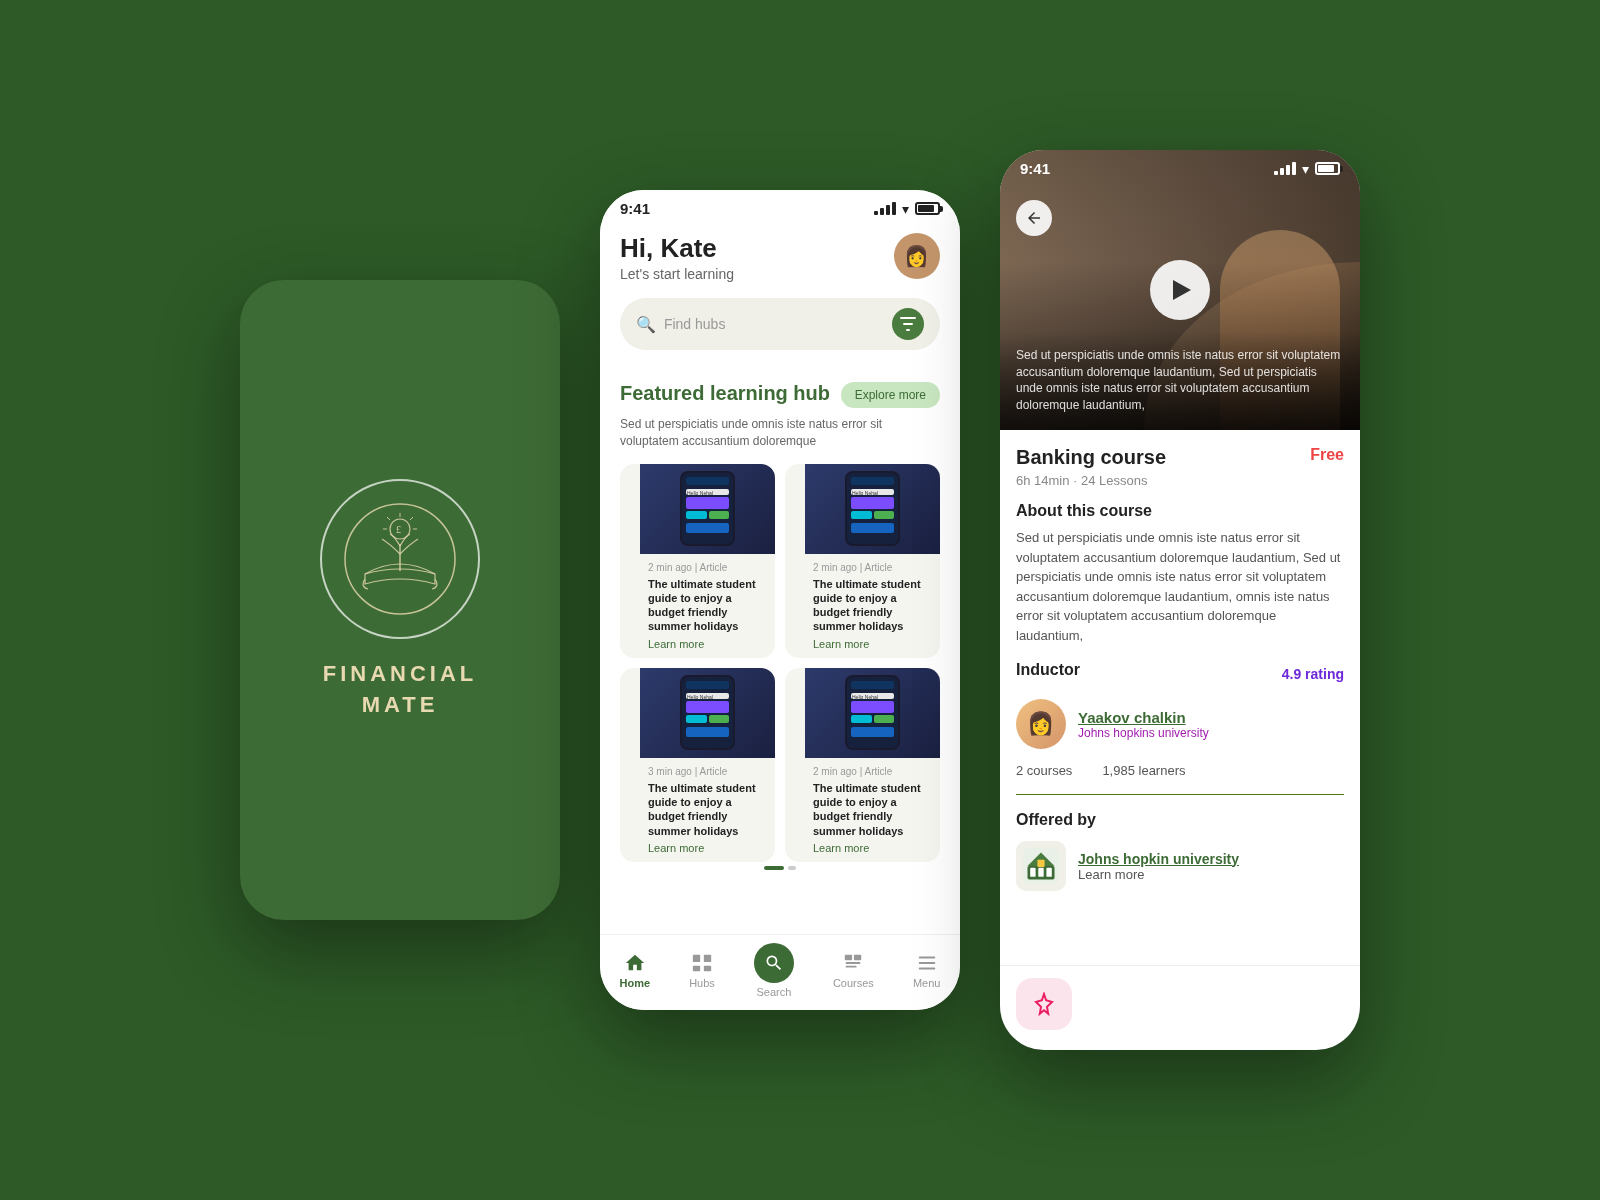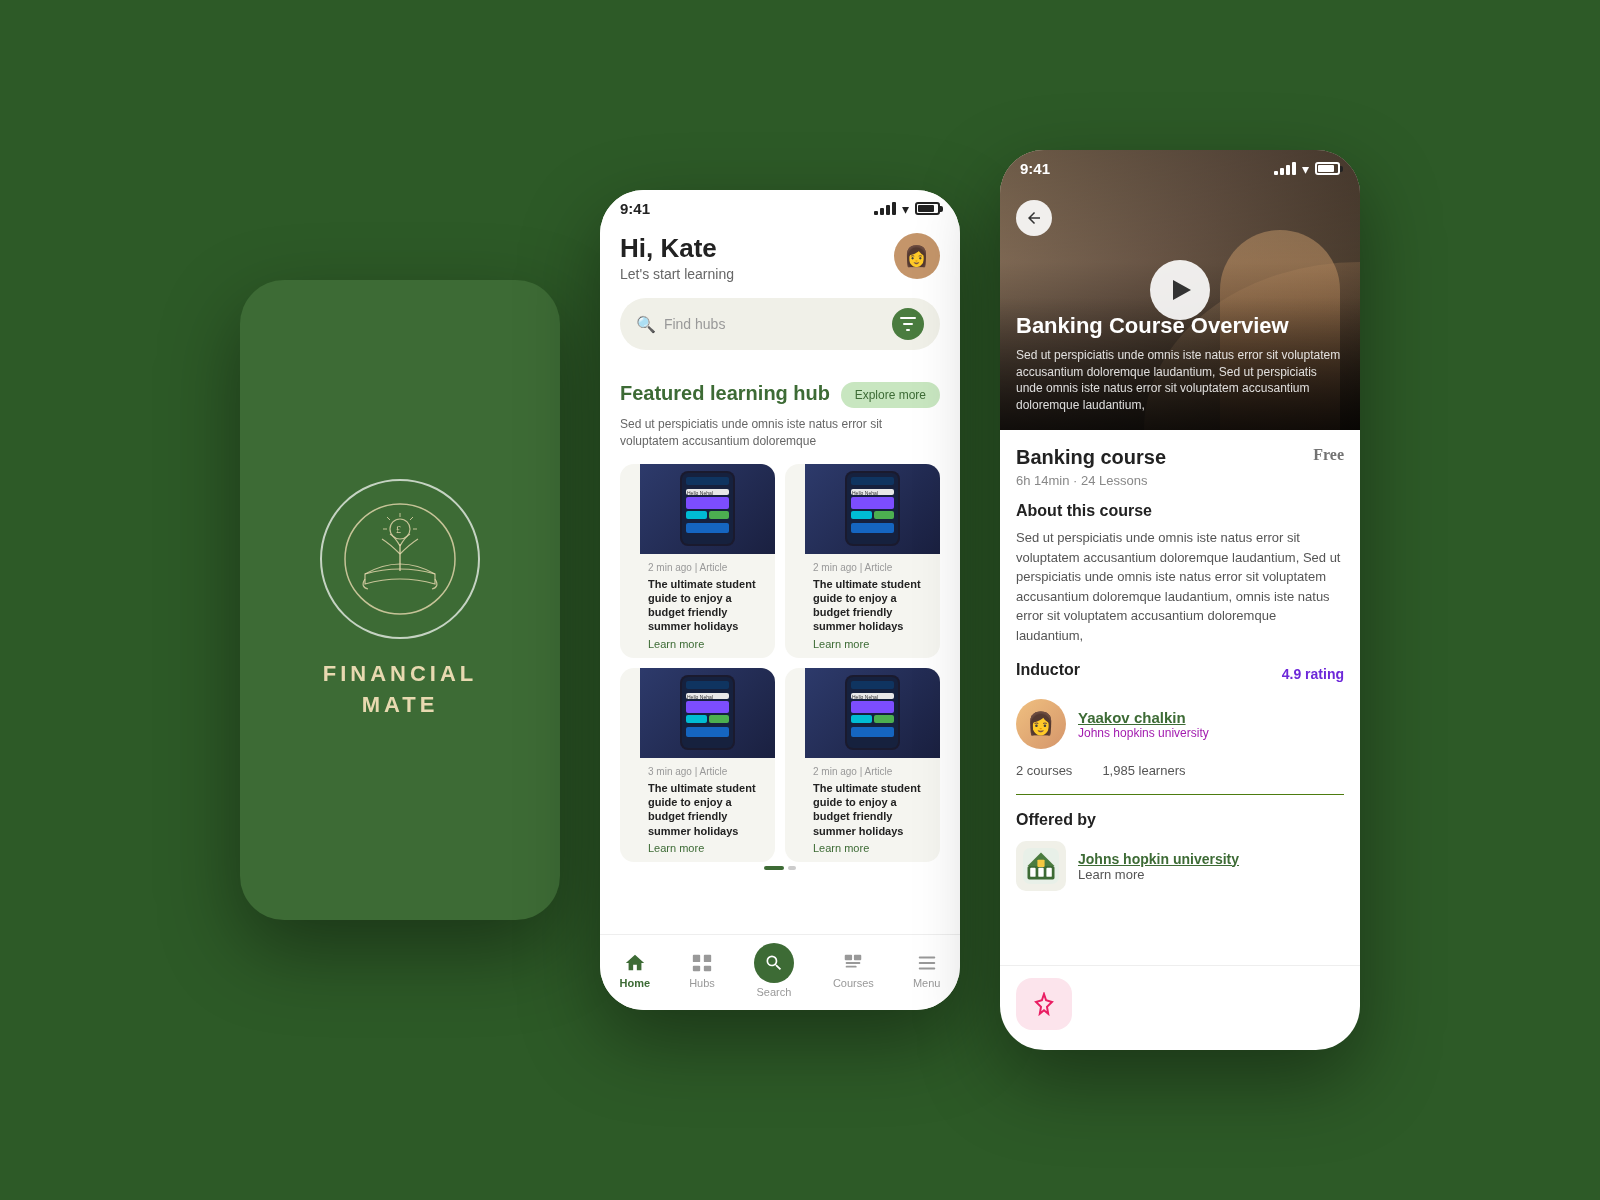--- a/index.html
+++ b/index.html
@@ -459,22 +459,21 @@
 
     .course-main-title {
       font-size: 20px;
       font-weight: 700;
       color: #222;
     }
 
     .course-free-badge {
       font-size: 16px;
       font-weight: 700;
-      color: #737373;
-      font-family: Liberation Serif, serif;
+      color: #ef4444;
     }
 
     .course-meta {
       font-size: 13px;
       color: #888;
       margin-bottom: 14px;
     }
 
     .section-title {
       font-size: 16px;
@@ -928,21 +927,20 @@
       <svg width="18" height="18" viewBox="0 0 24 24" fill="#333">
         <path d="M20 11H7.83l5.59-5.59L12 4l-8 8 8 8 1.41-1.41L7.83 13H20v-2z"></path>
       </svg>
     </div>
 
     <div class="play-btn-overlay">
       <div class="play-triangle"></div>
     </div>
 
     <div class="hero-text-overlay">
-      <div class="hero-course-title">Banking Course Overview</div>
       <div class="hero-desc">Sed ut perspiciatis unde omnis iste natus error sit voluptatem accusantium doloremque laudantium, Sed ut perspiciatis unde omnis iste natus error sit voluptatem accusantium doloremque laudantium,</div>
     </div>
   </div>
 
   <div class="course-detail-body">
 
     <div class="course-title-row">
       <span class="course-main-title">Banking course</span>
       <span class="course-free-badge">Free</span>
     </div>

